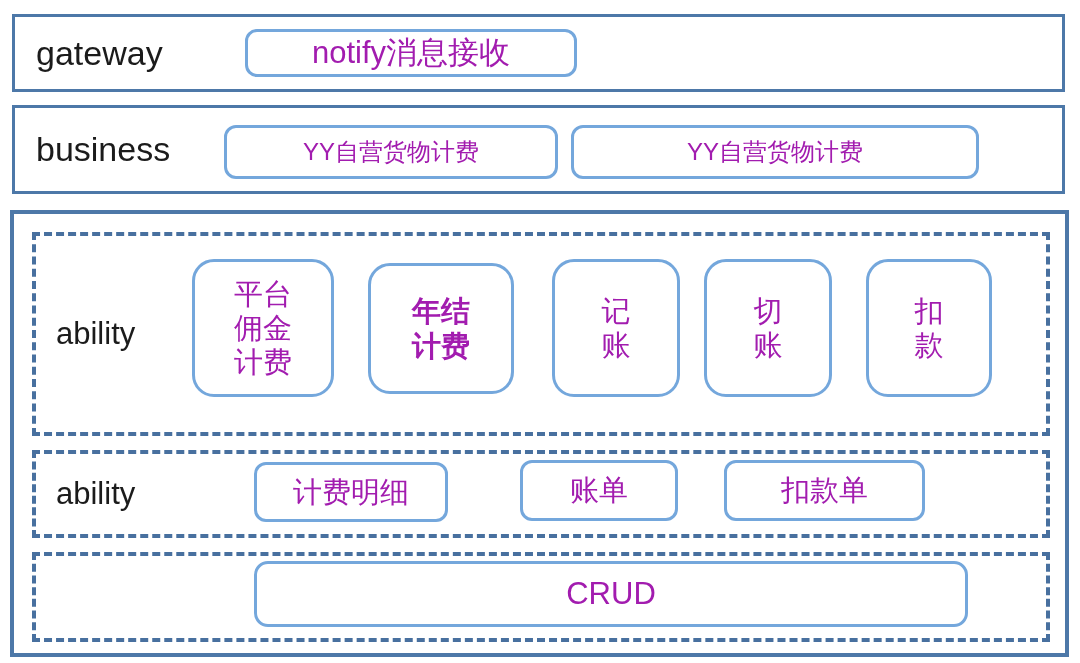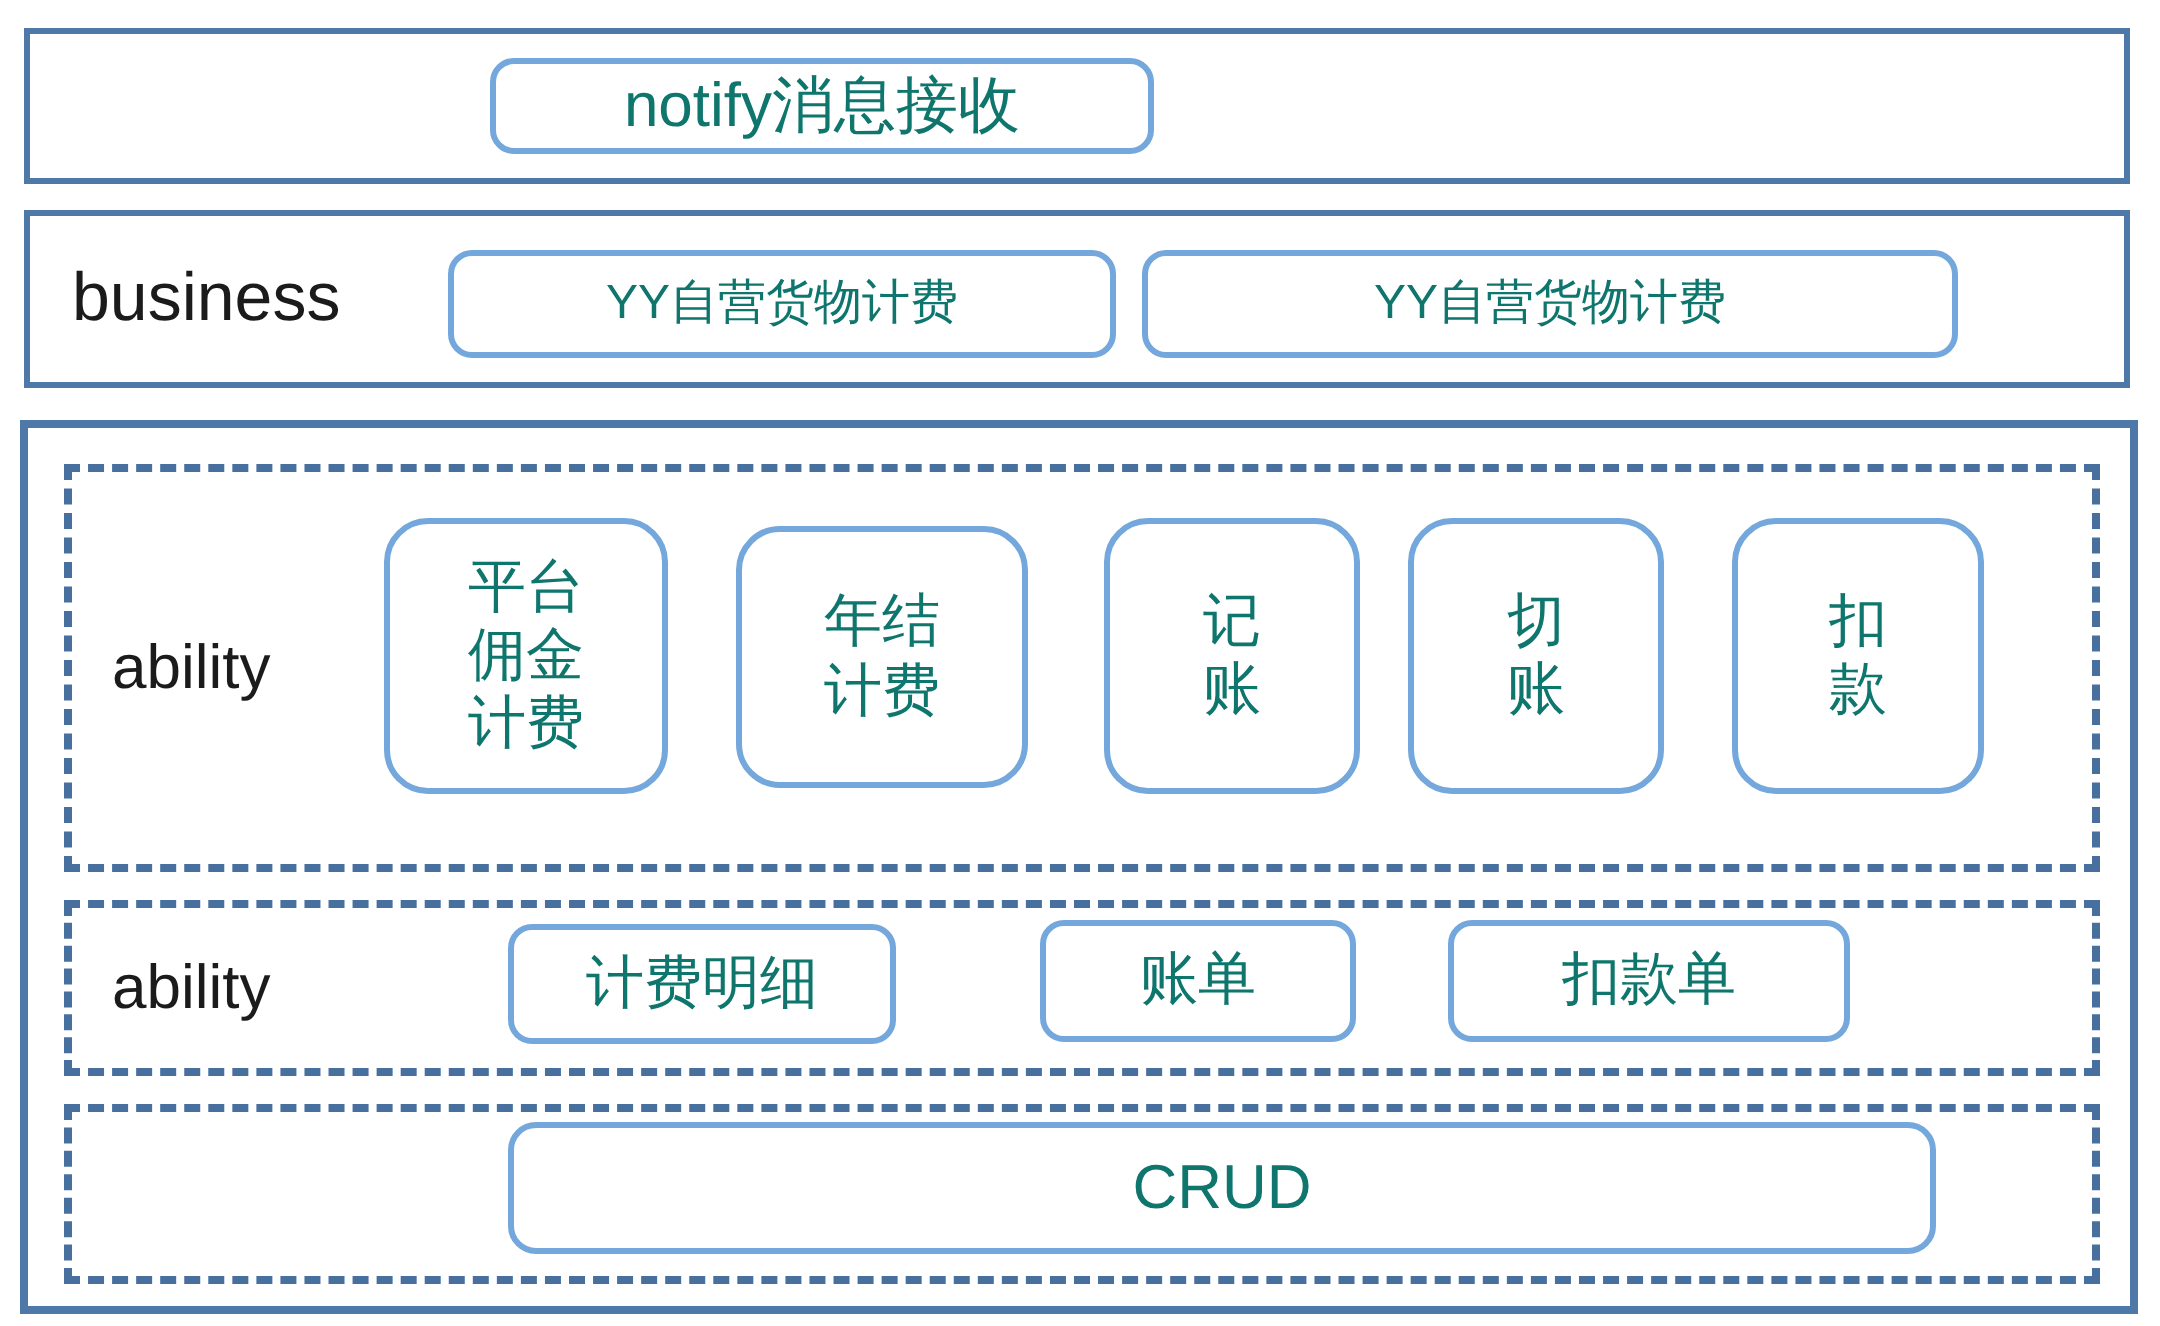--- a/index.html
+++ b/index.html
@@ -38,21 +38,21 @@
     position: absolute;
     border: 3px solid #74a7dc;
     border-radius: 12px;
     background: #ffffff;
     box-sizing: border-box;
     display: flex;
     align-items: center;
     justify-content: center;
     text-align: center;
     white-space: pre-line;
-    color: #0f766e;
+    color: #a21caf;
     line-height: 1.18;
   }
   
   .core {
     position: absolute;
     left: 10px;
     top: 210px;
     width: 1059px;
     height: 447px;
     border: 4px solid #4d78a8;
@@ -79,37 +79,38 @@
     text-decoration-thickness: 2px;
     text-underline-offset: 7px;
   }
 </style>
 </head>
 <body>
 
 <div class="canvas">
 
   <div class="bar" style="left:12px; top:14px; width:1053px; height:78px;">
+    <div class="row-label" style="left:21px;">gateway</div>
     <div class="node" style="left:230px; top:12px; width:332px; height:48px; font-size:31px;">notify消息接收</div>
   </div>
 
   <div class="bar" style="left:12px; top:105px; width:1053px; height:89px;">
     <div class="row-label" style="left:21px;">business</div>
     <div class="node" style="left:209px; top:17px; width:334px; height:54px; font-size:24px;">YY自营货物计费</div>
     <div class="node" style="left:556px; top:17px; width:408px; height:54px; font-size:24px;">YY自营货物计费</div>
   </div>
 
   <div class="core">
 
     <div class="dashed-row" style="top:18px; height:204px;">
       <div class="row-label" style="left:20px;">ability</div>
       <div class="node ability-node" style="left:156px; top:23px; width:142px; height:138px;">平台
 佣金
 计费</div>
-      <div class="node ability-node" style="left:332px; top:27px; width:146px; height:131px;">年结
+      <div class="node ability-node" style="left:332px; top:27px; width:146px; height:131px;font-weight:bold;">年结
 计费</div>
       <div class="node ability-node" style="left:516px; top:23px; width:128px; height:138px;">记
 账</div>
       <div class="node ability-node" style="left:668px; top:23px; width:128px; height:138px;">切
 账</div>
       <div class="node ability-node" style="left:830px; top:23px; width:126px; height:138px;">扣
 款</div>
     </div>
 
     <div class="dashed-row" style="top:236px; height:88px;">

